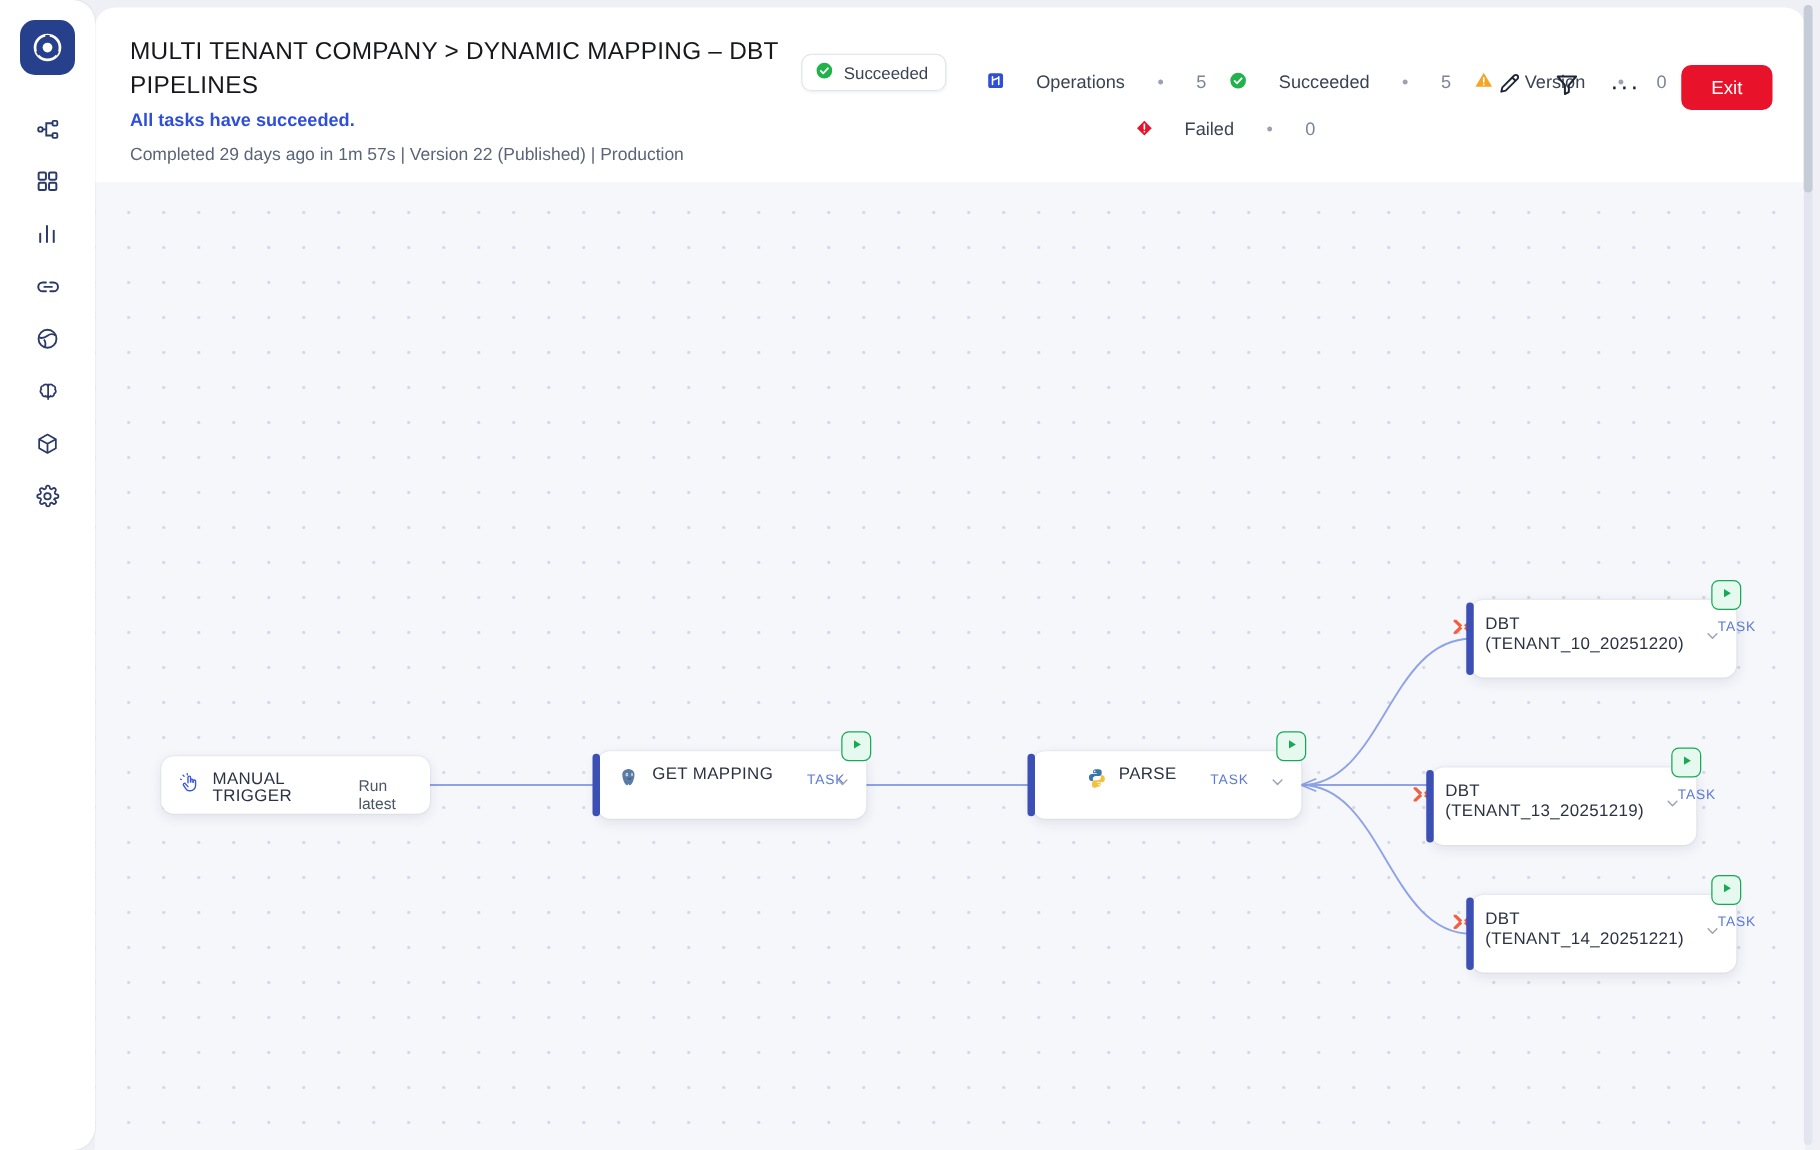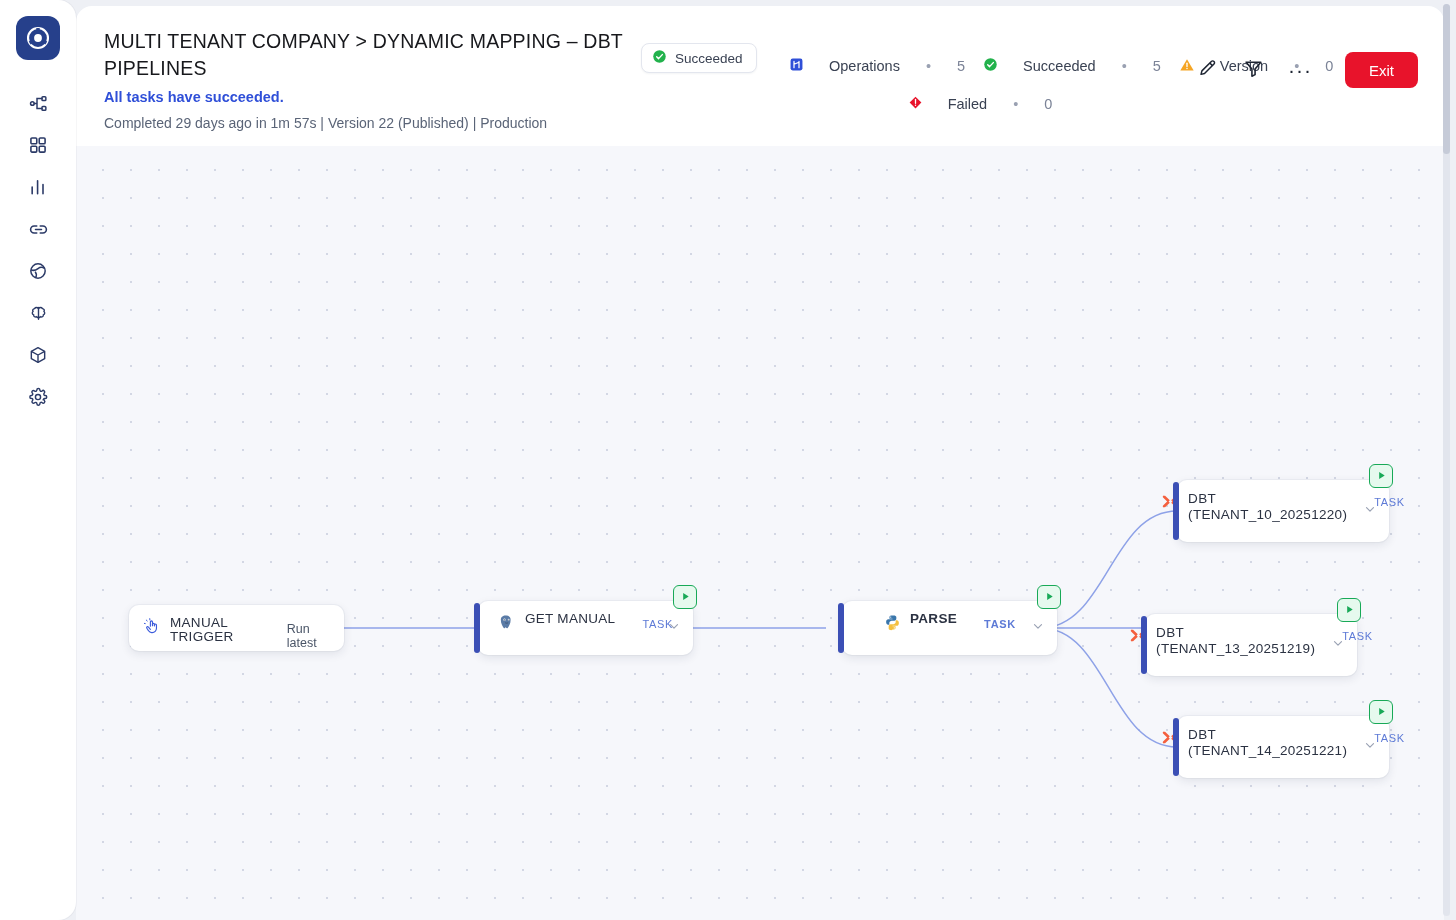--- a/index.html
+++ b/index.html
@@ -115,21 +115,21 @@
     position: absolute; right: -4px; top: -16px;
     width: 24px; height: 24px; border-radius: 6px;
     background: #e6f9ee; border: 1.6px solid #18a957;
     display: flex; align-items: center; justify-content: center; cursor: pointer;
   }
 
   
   #n-trigger { left: 53px; top: 459px; width: 215px; height: 46px; }
   #n-trigger .card { border-radius: 10px; }
   #n-gettenants { left: 402px; top: 455px; width: 215px; height: 54px; }
-  #n-parse { left: 766px; top: 455px; width: 215px; height: 54px; font-weight: bold; }
+  #n-parse { left: 750px; top: 455px; width: 215px; height: 54px; }
   #n-dbt1 { left: 1101px; top: 334px; width: 212px; height: 62px; }
   #n-dbt2 { left: 1069px; top: 452px; width: 212px; height: 62px; margin-top: 16px; }
   #n-dbt3 { left: 1101px; top: 570px; width: 212px; height: 62px; }
   .dbt .node-title { line-height: 15.5px; }
   .dbt .node-sub { margin-top: 5px; }
 
   .scrollbar {
     position: absolute; right: 2px; top: 4px; width: 7px; height: 912px;
     background: #e2e5ed; border-radius: 4px;
   }
@@ -359,21 +359,21 @@
             <span class="node-ico">
               <svg width="17" height="17" viewBox="0 0 24 24">
                 <path d="M12 1.8c-4.6 0-8 2.4-8 6.2 0 2.6.5 5 1.5 7.3.8 1.9 1.6 3.4 2.6 4.3.8.7 1.7.6 2.2-.2l.6-1 .6 1c.5.8 1.4.9 2.2.2 1-.9 1.8-2.4 2.6-4.3 1-2.3 1.5-4.7 1.5-7.3 0-3.8-3.2-6.2-7.8-6.2z" fill="#5a7ba6"></path>
                 <ellipse cx="9.2" cy="8.1" rx="1.5" ry="1.8" fill="#fff"></ellipse>
                   <circle cx="9.3" cy="8.3" r=".8" fill="#2c3e56"></circle>
                 <ellipse cx="15" cy="8.1" rx="1.2" ry="1.5" fill="#fff"></ellipse>
                   <circle cx="15" cy="8.3" r=".7" fill="#2c3e56"></circle>
                 <path d="M10.6 12.6c1 .5 2.2.5 3.2 0" fill="none" stroke="#2c3e56" stroke-width=".9" stroke-linecap="round"></path>
               </svg>
             </span>
-            <span class="node-title">GET MANUAL</span>
+            <span class="node-title">GET MAPPING</span>
           </div>
           <div class="node-sub">TASK</div>
         </div>
         <span class="chev">
           <svg width="14" height="14" viewBox="0 0 24 24" fill="none" stroke="currentColor" stroke-width="2" stroke-linecap="round" stroke-linejoin="round">
               <path d="M6 9.5 12 15.5 18 9.5"></path>
             </svg>
         </span>
       </div>
     </div>

